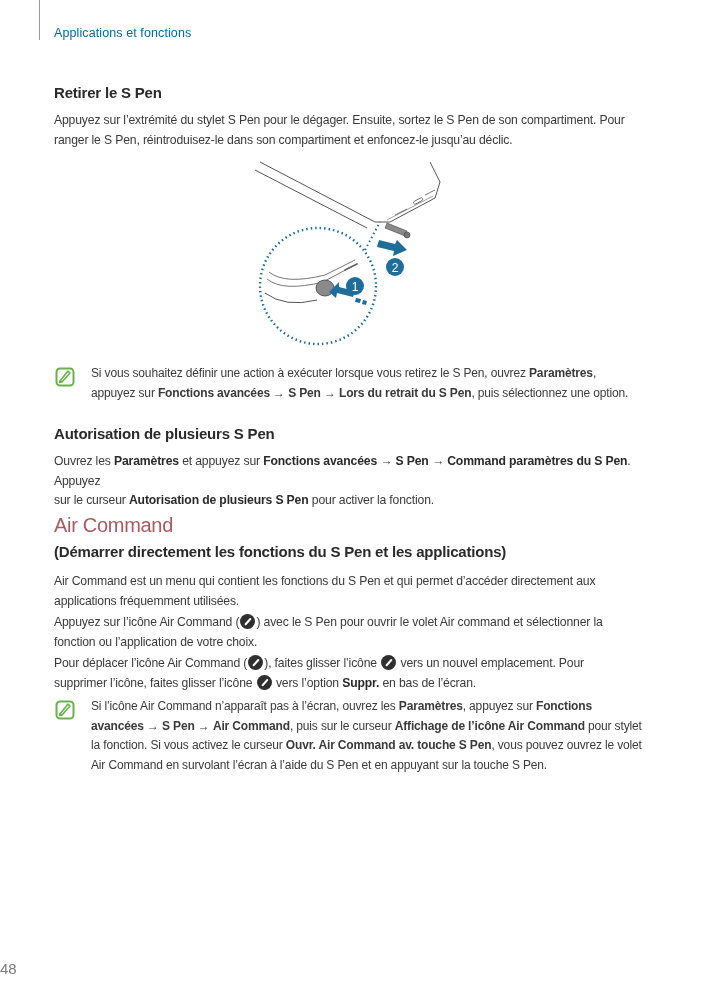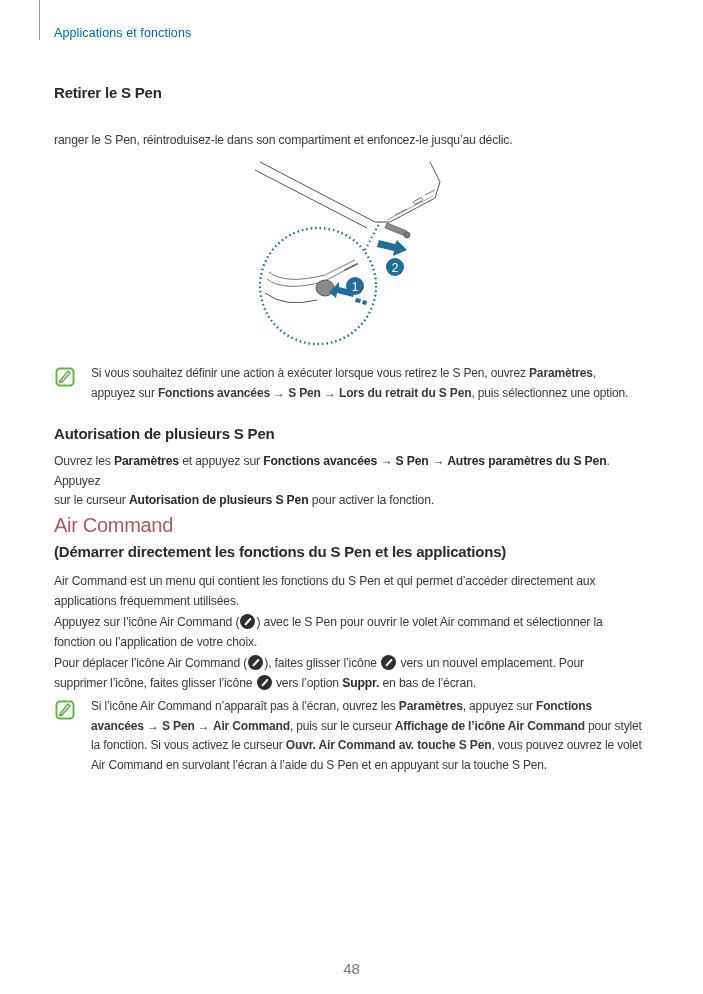--- a/index.html
+++ b/index.html
@@ -10,31 +10,31 @@
   .h3 { position: absolute; left: 54px; font-size: 15px; font-weight: bold; color: #2a2a2a; letter-spacing: -0.2px; }
   .p { position: absolute; left: 54px; width: 600px; font-size: 12.2px; line-height: 19.6px; color: #3a3a3a; letter-spacing: -0.15px; }
   .p b { color: #2a2a2a; }
   .h2 { position: absolute; left: 54px; font-size: 20px; color: #a85b5f; letter-spacing: -0.3px; }
   .note { position: absolute; left: 54px; width: 600px; }
   .note .memo { position: absolute; left: 1px; top: 3px; width: 20px; height: 20px; }
   .note .text { position: absolute; left: 37px; width: 570px; font-size: 12px; line-height: 19.6px; color: #3a3a3a; letter-spacing: -0.15px; }
   .ac-icon { display: inline-block; width: 15px; height: 15px; border-radius: 50%; background: #2f2f2f; vertical-align: -3px; position: relative; margin: 0 1px; }
   .ac-icon::after { content: ""; position: absolute; left: 7px; top: 3px; width: 1.6px; height: 9px; background: #fff; transform: rotate(42deg); border-radius: 1px; }
   .figure { position: absolute; left: 255px; top: 160px; width: 215px; height: 195px; }
-  .page-num { position: absolute; left: 0; width: 703px; top: 960px; text-align: center; font-size: 15px; color: #7a7a7a; }
+  .page-num { position: absolute; left: 0; width: 703px; top: 960px; text-align: left; font-size: 15px; color: #7a7a7a; }
 </style>
 </head>
 <body>
 
 <div class="header-rule"></div>
 <div class="running-head">Applications et fonctions</div>
 
 <div class="h3" style="top:84px;">Retirer le S Pen</div>
 <div class="p" style="top:111px;">
-  <br>
+  <span>Appuyez sur l’extrémité du stylet S Pen pour le dégager. Ensuite, sortez le S Pen de son compartiment. Pour</span><br>
   <span>ranger le S Pen, réintroduisez-le dans son compartiment et enfoncez-le jusqu’au déclic.</span>
 </div>
 
 <div class="figure">
   <svg width="215" height="195" viewBox="0 0 215 195">
 
     <path d="M5 2 L120 62 L135 62 L180 38 L185 22 L175 2" fill="none" stroke="#555" stroke-width="1"></path>
     <path d="M0 10 L112 68" fill="none" stroke="#555" stroke-width="1"></path>
     <path d="M132 60 L178 36" fill="none" stroke="#888" stroke-width="0.8"></path>
     <rect x="158" y="42" width="10" height="3" rx="1.5" transform="rotate(-28 158 42)" fill="none" stroke="#555" stroke-width="0.8"></rect>
@@ -77,21 +77,21 @@
     <path d="M5 14 L13 4 L15 6 L7 15 Z M5 14 L4.5 15.5 L7 15" fill="none" stroke="#6ab04c" stroke-width="1.6" stroke-linejoin="round"></path>
   </svg>
   <div class="text" style="top:0;">
     <span>Si vous souhaitez définir une action à exécuter lorsque vous retirez le S Pen, ouvrez </span><b>Paramètres</b><span>,</span><br>
     <span>appuyez sur </span><b>Fonctions avancées</b><span> → </span><b>S Pen</b><span> → </span><b>Lors du retrait du S Pen</b><span>, puis sélectionnez une option.</span>
   </div>
 </div>
 
 <div class="h3" style="top:425px;">Autorisation de plusieurs S Pen</div>
 <div class="p" style="top:452px;">
-  <span>Ouvrez les </span><b>Paramètres</b><span> et appuyez sur </span><b>Fonctions avancées</b><span> → </span><b>S Pen</b><span> → </span><b>Autres paramètres du S Pen</b><span>. Appuyez</span><br>
+  <span>Ouvrez les </span><b>Paramètres</b><span> et appuyez sur </span><b>Fonctions avancées</b><span> → </span><b>S Pen</b><span> → </span><b>Command paramètres du S Pen</b><span>. Appuyez</span><br>
   <span>sur le curseur </span><b>Autorisation de plusieurs S Pen</b><span> pour activer la fonction.</span>
 </div>
 
 <div class="h2" style="top:514px;">Air Command</div>
 <div class="h3" style="top:543px;">(Démarrer directement les fonctions du S Pen et les applications)</div>
 
 <div class="p" style="top:572px;">
   <span>Air Command est un menu qui contient les fonctions du S Pen et qui permet d’accéder directement aux</span><br>
   <span>applications fréquemment utilisées.</span>
 </div>

